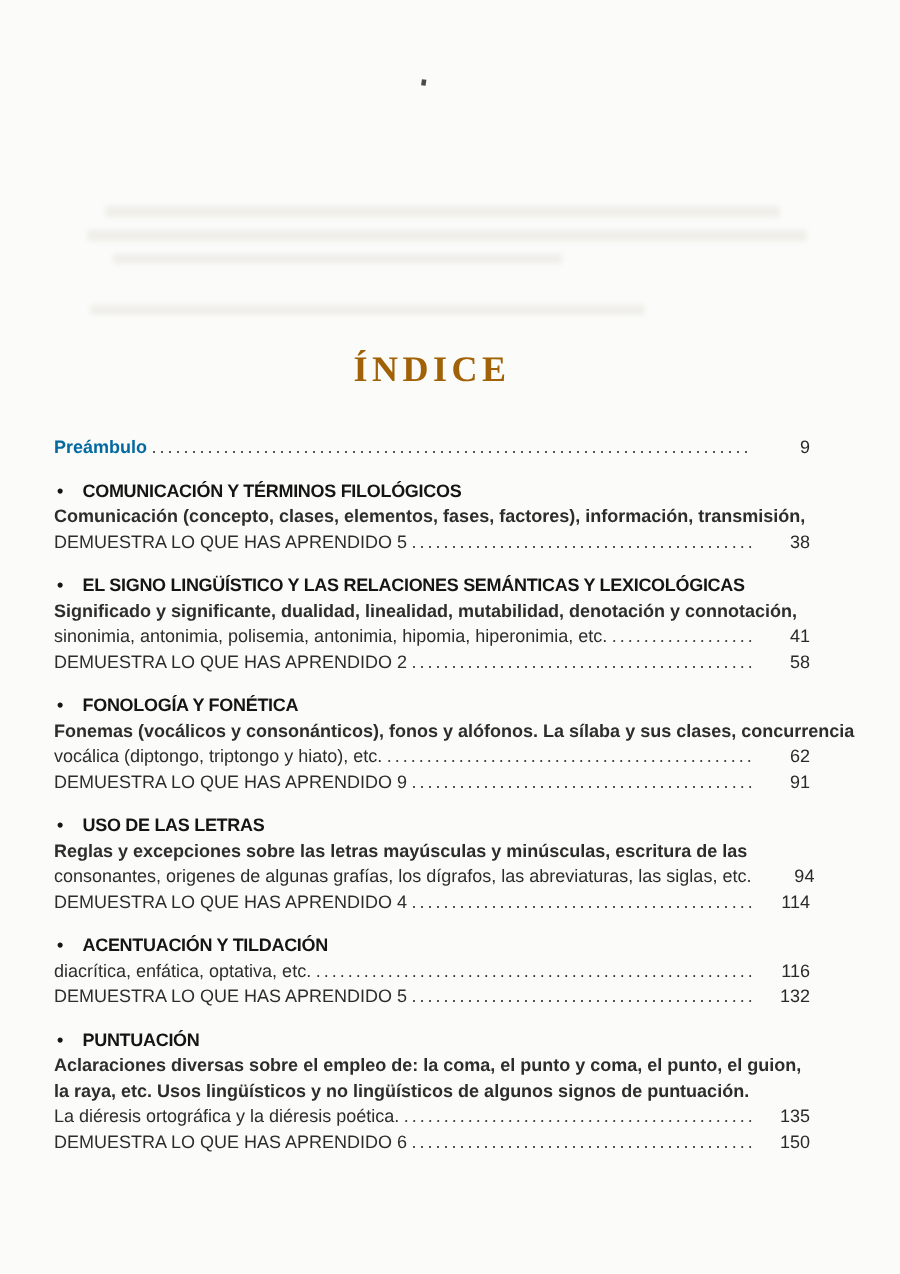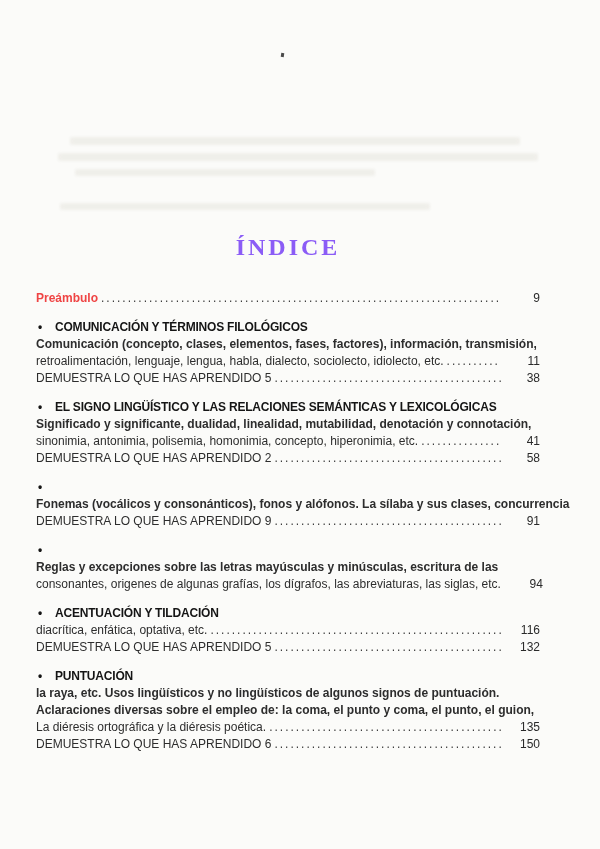--- a/index.html
+++ b/index.html
@@ -33,39 +33,39 @@
     left:36px; top:0;
     width:504px;
   }
   .title {
     margin:233px 0 0 0;
     text-align:center;
     font-family:"Liberation Serif","DejaVu Serif",serif;
     font-weight:bold;
     font-size:24px;
     letter-spacing:3px;
-    color:#8b5cf6;
+    color:#a16207;
     line-height:28px;
   }
   .row {
     display:flex;
     align-items:baseline;
     line-height:17px;
     font-size:12px;
     white-space:nowrap;
   }
   .line {
     margin:0;
     line-height:17px;
     font-size:12px;
     white-space:nowrap;
     font-weight:bold;
   }
   .preamble { margin-top:29px; }
-  .preamble .label { font-weight:bold; color:#ef4444; }
+  .preamble .label { font-weight:bold; color:#0369a1; }
   .section { margin-top:12px; }
   .section:first-of-type { margin-top:13px; }
   .heading-row {
     display:flex;
     line-height:17px;
     font-size:12px;
     font-weight:bold;
     color:#151515;
     letter-spacing:-0.2px;
     white-space:nowrap;
@@ -112,71 +112,78 @@
       <span class="pagenum">9</span>
     </div>
 
     <div class="section">
       <div class="heading-row">
         <span class="bullet">•</span>
         <h2 class="heading-text">COMUNICACIÓN Y TÉRMINOS FILOLÓGICOS</h2>
       </div>
       <p class="line">Comunicación (concepto, clases, elementos, fases, factores), información, transmisión,</p>
       <div class="row">
-        <span>retroalimentación, lenguaje, lengua, habla, dialecto, sociolecto, idiolecto, etc.</span>
-        <span class="dots"></span>
-        <span class="pagenum">11</span>
-      </div>
-      <div class="row">
         <span>DEMUESTRA LO QUE HAS APRENDIDO 5</span>
         <span class="dots"></span>
         <span class="pagenum">38</span>
       </div>
     </div>
 
     <div class="section">
       <div class="heading-row">
         <span class="bullet">•</span>
         <h2 class="heading-text">EL SIGNO LINGÜÍSTICO Y LAS RELACIONES SEMÁNTICAS Y LEXICOLÓGICAS</h2>
       </div>
       <p class="line">Significado y significante, dualidad, linealidad, mutabilidad, denotación y connotación,</p>
       <div class="row">
-        <span>sinonimia, antonimia, polisemia, homonimia, concepto, hiperonimia, etc.</span>
+        <span>sinonimia, antonimia, polisemia, antonimia, hipomia, hiperonimia, etc.</span>
         <span class="dots"></span>
         <span class="pagenum">41</span>
       </div>
       <div class="row">
         <span>DEMUESTRA LO QUE HAS APRENDIDO 2</span>
         <span class="dots"></span>
         <span class="pagenum">58</span>
       </div>
     </div>
 
     <div class="section">
       <div class="heading-row">
         <span class="bullet">•</span>
+        <h2 class="heading-text">FONOLOGÍA Y FONÉTICA</h2>
       </div>
       <p class="line">Fonemas (vocálicos y consonánticos), fonos y alófonos. La sílaba y sus clases, concurrencia</p>
       <div class="row">
+        <span>vocálica (diptongo, triptongo y hiato), etc.</span>
+        <span class="dots"></span>
+        <span class="pagenum">62</span>
+      </div>
+      <div class="row">
         <span>DEMUESTRA LO QUE HAS APRENDIDO 9</span>
         <span class="dots"></span>
         <span class="pagenum">91</span>
       </div>
     </div>
 
     <div class="section">
       <div class="heading-row">
         <span class="bullet">•</span>
+        <h2 class="heading-text">USO DE LAS LETRAS</h2>
       </div>
       <p class="line">Reglas y excepciones sobre las letras mayúsculas y minúsculas, escritura de las</p>
       <div class="row">
         <span>consonantes, origenes de algunas grafías, los dígrafos, las abreviaturas, las siglas, etc.</span>
         <span class="dots"></span>
         <span class="pagenum">94</span>
       </div>
+      <div class="row">
+        <span>DEMUESTRA LO QUE HAS APRENDIDO 4</span>
+        <span class="dots"></span>
+        <span class="pagenum">114</span>
+      </div>
     </div>
 
     <div class="section">
       <div class="heading-row">
         <span class="bullet">•</span>
         <h2 class="heading-text">ACENTUACIÓN Y TILDACIÓN</h2>
       </div>
       <div class="row">
         <span>diacrítica, enfática, optativa, etc.</span>
         <span class="dots"></span>
@@ -187,22 +194,22 @@
         <span class="dots"></span>
         <span class="pagenum">132</span>
       </div>
     </div>
 
     <div class="section">
       <div class="heading-row">
         <span class="bullet">•</span>
         <h2 class="heading-text">PUNTUACIÓN</h2>
       </div>
+      <p class="line">Aclaraciones diversas sobre el empleo de: la coma, el punto y coma, el punto, el guion,</p>
       <p class="line">la raya, etc. Usos lingüísticos y no lingüísticos de algunos signos de puntuación.</p>
-      <p class="line">Aclaraciones diversas sobre el empleo de: la coma, el punto y coma, el punto, el guion,</p>
       <div class="row">
         <span>La diéresis ortográfica y la diéresis poética.</span>
         <span class="dots"></span>
         <span class="pagenum">135</span>
       </div>
       <div class="row">
         <span>DEMUESTRA LO QUE HAS APRENDIDO 6</span>
         <span class="dots"></span>
         <span class="pagenum">150</span>
       </div>

